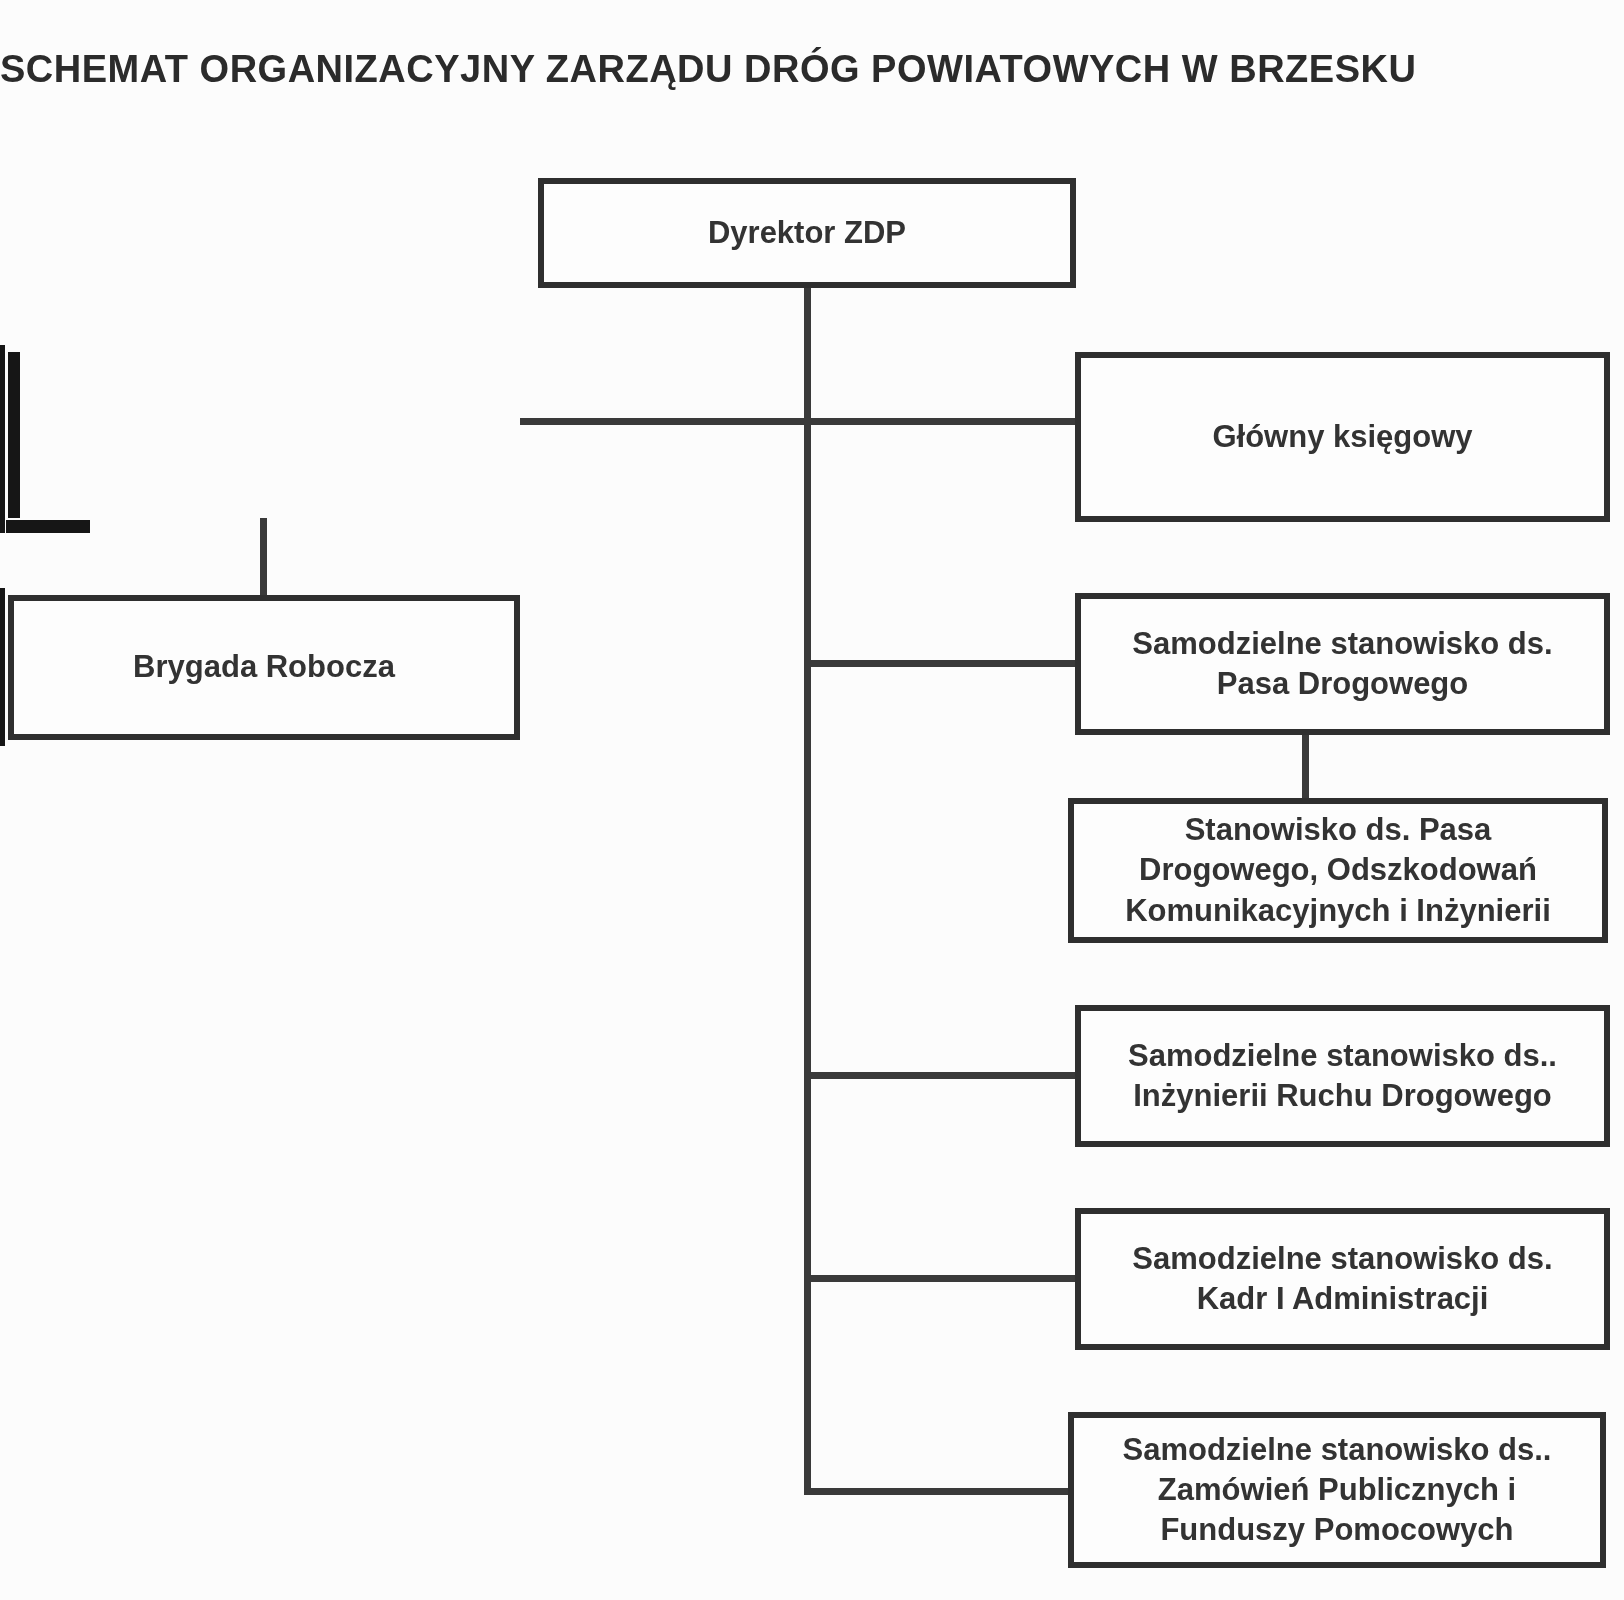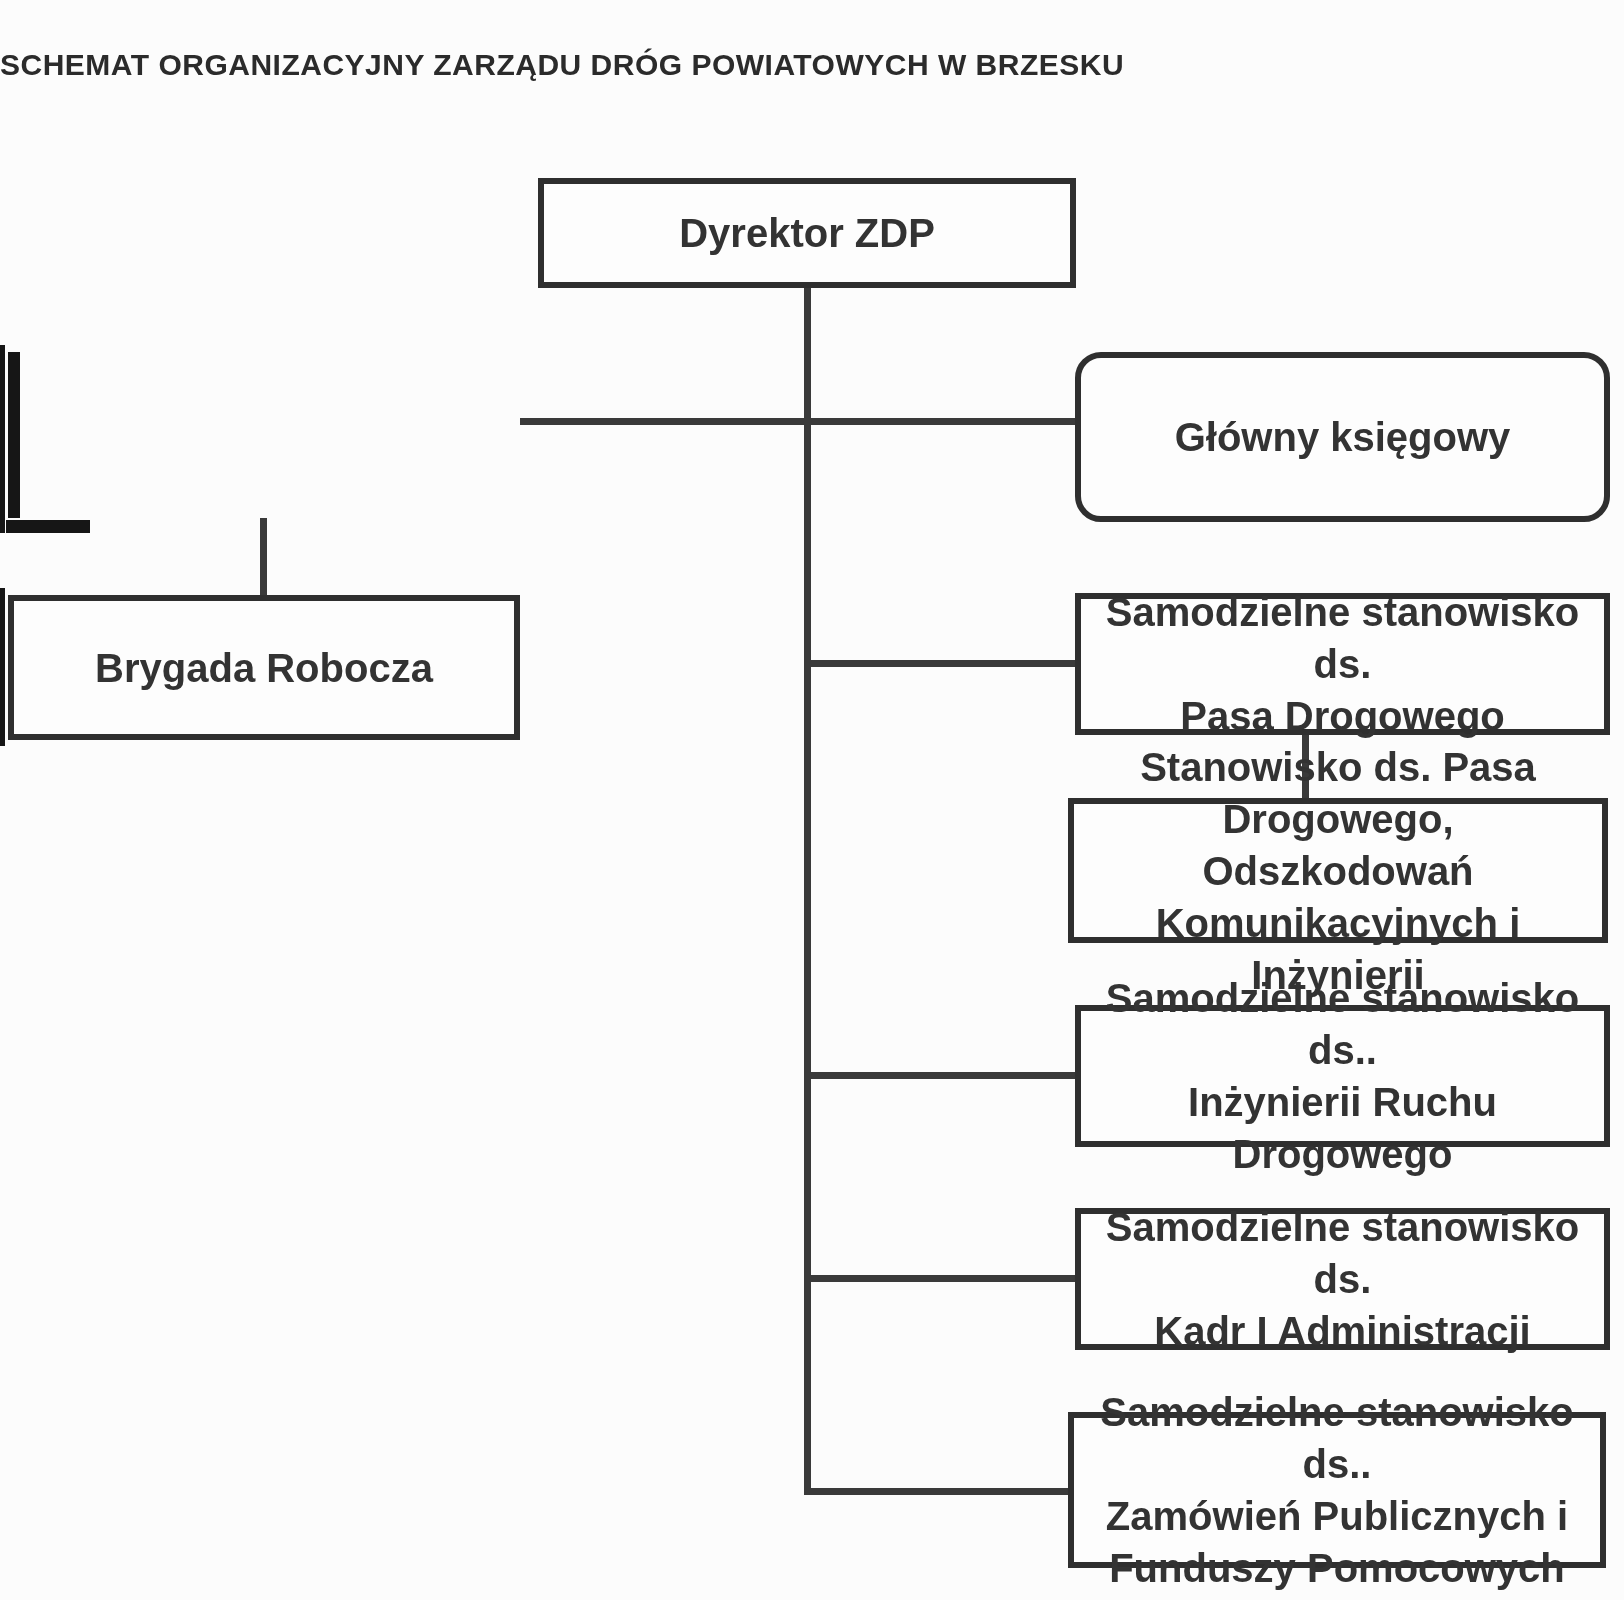--- a/index.html
+++ b/index.html
@@ -18,41 +18,42 @@
     width:1624px;
     height:1600px;
     background:var(--page-bg);
     overflow:hidden;
   }
   .title{
     position:absolute;
     left:0; top:48px;
     width:1340px;
     margin:0;
-    font-size:30px;
+    text-align:center;
+    font-size:38px;
     font-weight:700;
     letter-spacing:0.5px;
     color:#2b2b2b;
     white-space:nowrap;
   }
   .node{
     position:absolute;
     box-sizing:border-box;
     border:6px solid var(--border);
     background:#fdfdfd;
     display:flex;
     align-items:center;
     justify-content:center;
     text-align:center;
   }
   .node .label{
     display:block;
     white-space:pre-line;
     font-weight:700;
-    font-size:40px;
+    font-size:31px;
     line-height:1.3;
     color:var(--text);
     padding:0 8px;
   }
   .connector{
     position:absolute;
     background:var(--line);
   }
   .artifact{
     position:absolute;
@@ -83,21 +84,21 @@
 
   <div class="node" style="left:538px; top:178px; width:538px; height:110px;">
     <span class="label">Dyrektor ZDP</span>
   </div>
 
 
   <div class="node" style="left:8px; top:595px; width:512px; height:145px;">
     <span class="label">Brygada Robocza</span>
   </div>
 
-  <div class="node" style="left:1075px; top:352px; width:535px; height:170px;border-radius:26px;">
+  <div class="node" style="left:1075px; top:352px; width:535px; height:170px;">
     <span class="label">Główny księgowy</span>
   </div>
 
   <div class="node" style="left:1075px; top:593px; width:535px; height:142px;">
     <span class="label">Samodzielne stanowisko ds.
 Pasa Drogowego</span>
   </div>
 
   <div class="node" style="left:1068px; top:798px; width:540px; height:145px;">
     <span class="label">Stanowisko ds. Pasa

